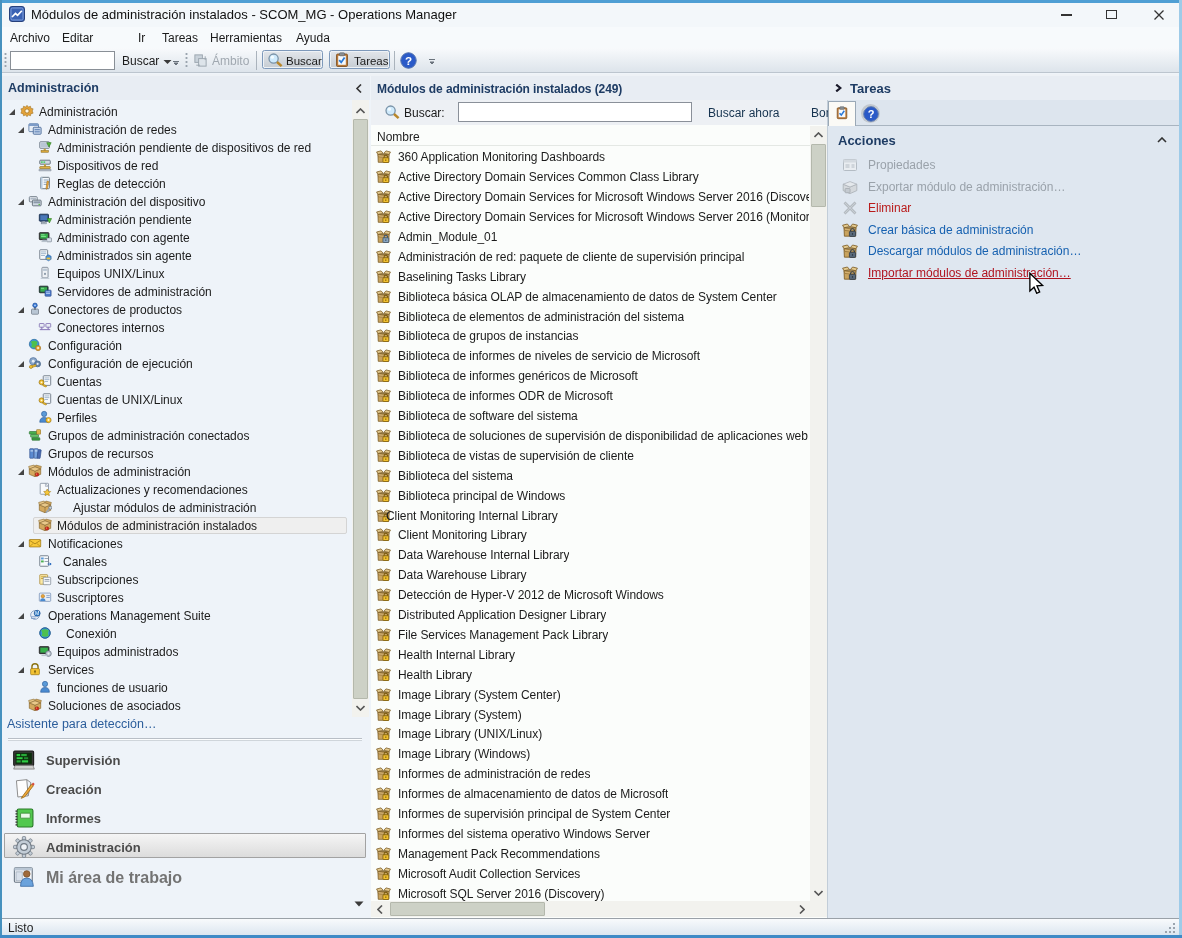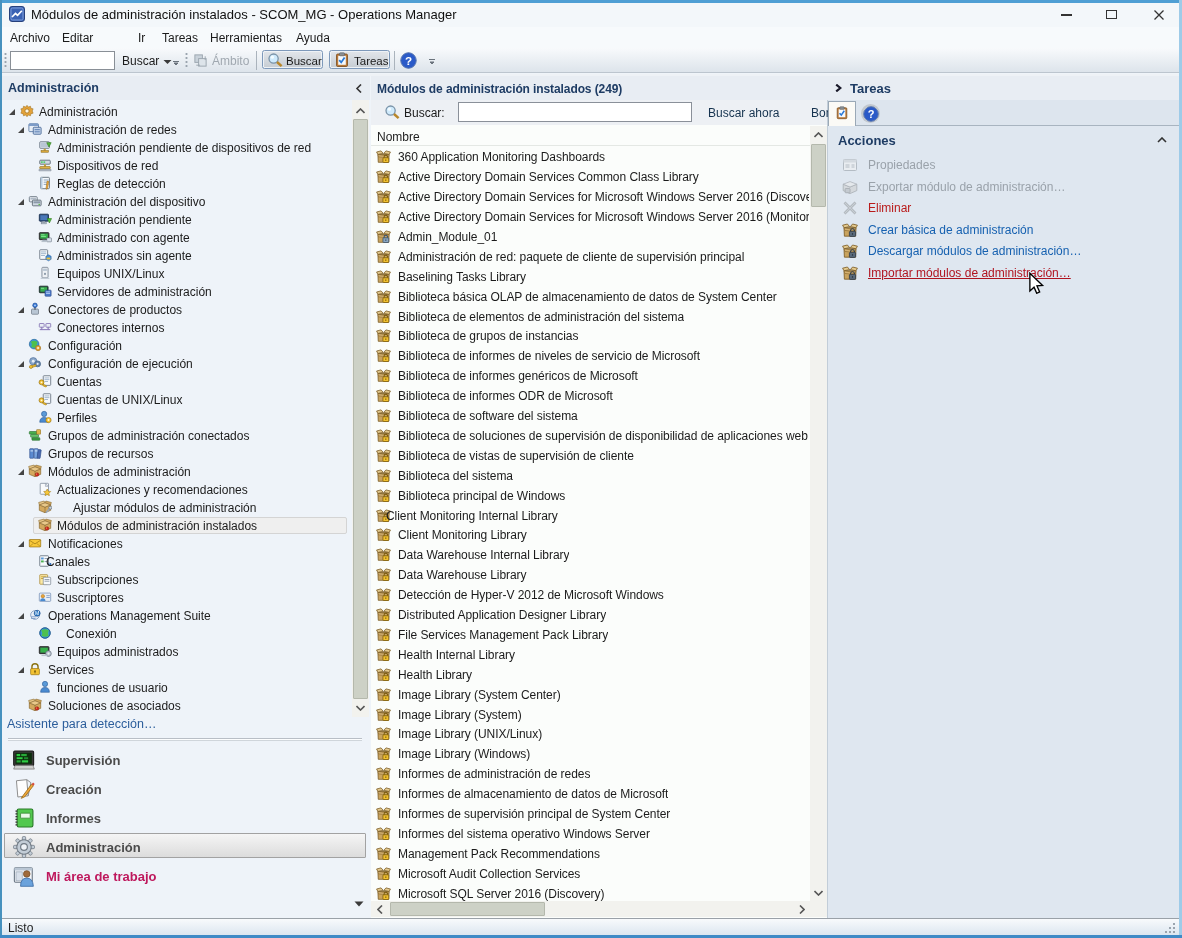--- a/index.html
+++ b/index.html
@@ -381,21 +381,21 @@
 <div class="abs" style="left:38px;top:554px">
     <svg width="14" height="14" viewBox="0 0 16 16" xmlns="http://www.w3.org/2000/svg">
       <rect x="2" y="2" width="10" height="12" rx="0.8" fill="#f6f9fc" stroke="#6a7684"></rect>
       <rect x="3.5" y="4" width="3" height="2.2" fill="#5a9ad8"></rect>
       <rect x="7.5" y="4.6" width="4" height="1" fill="#8b99a8"></rect>
       <rect x="3.5" y="7.4" width="3" height="2.2" fill="#4ab04e"></rect>
       <rect x="7.5" y="8" width="4" height="1" fill="#8b99a8"></rect>
       <path d="M11 11.5 h4 m-1.6 -1.4 l1.6 1.4 -1.6 1.4" fill="none" stroke="#2a6ac0" stroke-width="1.1"></path>
     </svg>
   </div>
-<div class="row-t" style="left:46px;top:555px">Canales</div>
+<div class="row-t" style="left:63px;top:555px">Canales</div>
 <div class="abs" style="left:38px;top:572px">
     <svg width="14" height="14" viewBox="0 0 16 16" xmlns="http://www.w3.org/2000/svg">
       <rect x="2" y="3" width="9" height="11" rx="0.8" fill="#fbe9a6" stroke="#9a7210" stroke-width="0.7"></rect>
       <rect x="3.5" y="5" width="6" height="1" fill="#c09a30"></rect>
       <rect x="3.5" y="7" width="6" height="1" fill="#c09a30"></rect>
       <rect x="6" y="6" width="8.5" height="8.5" rx="0.8" fill="#f6f9fc" stroke="#6a7684" stroke-width="0.7"></rect>
       <rect x="7.5" y="8" width="5.5" height="1" fill="#8b99a8"></rect>
       <rect x="7.5" y="10" width="5.5" height="1" fill="#8b99a8"></rect>
     </svg>
   </div>
@@ -530,21 +530,21 @@
 <div class="row-t" style="left:46px;top:840px;font-size:13px;font-weight:bold;color:#4b4b4b">Administración</div>
 <div class="abs" style="left:13px;top:865px">
     <svg width="22" height="22" viewBox="0 0 16 16" xmlns="http://www.w3.org/2000/svg">
       <rect x="1" y="2" width="13" height="10.5" rx="0.8" fill="#f2f5f8" stroke="#6a7684" stroke-width="0.8"></rect>
       <rect x="1" y="2" width="13" height="2" fill="#b9c6d4"></rect>
       <rect x="2.2" y="5" width="4.5" height="6.5" fill="#d8e0ea" stroke="#9aa6b4" stroke-width="0.5"></rect>
       <circle cx="10" cy="6.5" r="2.4" fill="#a06a3a" stroke="#714a24" stroke-width="0.5"></circle>
       <path d="M5.5 15.5 Q5.5 9.5 10 9.5 Q14.5 9.5 14.8 15.5 Z" fill="#6aa2dc" stroke="#3a6aa4" stroke-width="0.6"></path>
     </svg>
   </div>
-<div class="row-t" style="left:46px;top:869px;font-size:13px;font-weight:bold;color:#be185d">Mi área de trabajo</div>
+<div class="row-t" style="left:46px;top:869px;font-size:16px;font-weight:bold;color:#737373">Mi área de trabajo</div>
 <svg class="abs" style="left:354px;top:901px" width="10" height="6" viewBox="0 0 10 6">
     <path d="M0.5 0.5 L9.5 0.5 L5 5.5 Z" fill="#3a3a3a"></path>
   </svg>
 <div class="abs" style="left:371px;top:100px;width:456px;height:25px;background:#edf0f4"></div>
 <div class="abs" style="left:384px;top:104px">
     <svg width="16" height="16" viewBox="0 0 16 16" xmlns="http://www.w3.org/2000/svg">
       <circle cx="6.6" cy="6.6" r="4.6" fill="#cfeafc" stroke="#7a93a8" stroke-width="1.3"></circle>
       <circle cx="5.4" cy="5.2" r="1.6" fill="#f2fbff"></circle>
       <path d="M10 10 L14.6 14.2" stroke="#b8862a" stroke-width="2.4"></path>
     </svg>

